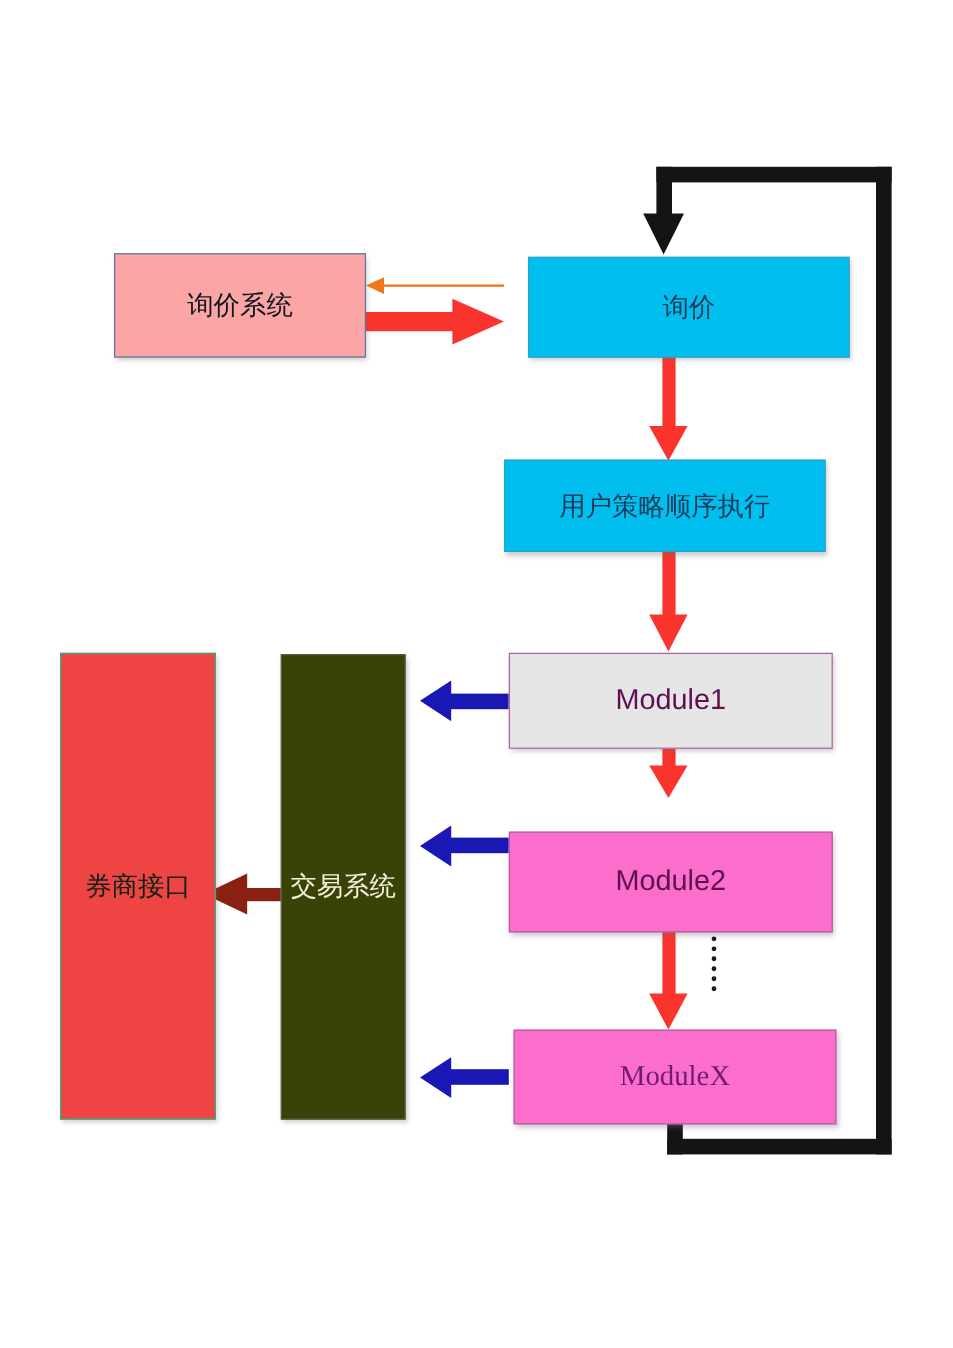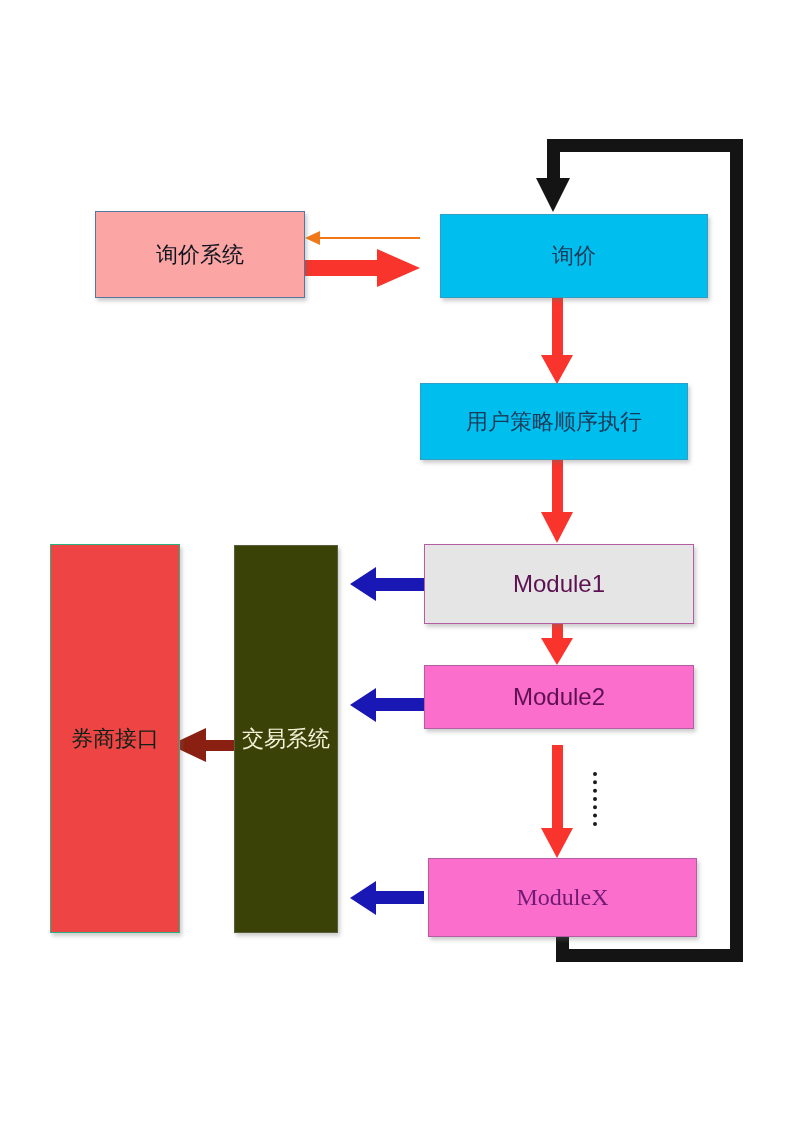--- a/index.html
+++ b/index.html
@@ -21,21 +21,21 @@
     display:flex;align-items:center;justify-content:center;
     font-size:22px;
     box-shadow:2px 3px 4px rgba(110,110,110,0.35);
     box-sizing:border-box;
   }
   .node-inquiry-system{left:95px;top:211px;width:210px;height:87px;border:1px solid #55769f;color:#10161f;}
   .node-inquiry{left:420px;top:214px;width:268px;height:84px;border:1px solid #2f9fc6;margin-left:20px;}
   .node-user-strategy{left:420px;top:383px;width:268px;height:77px;border:1px solid #2f9fc6;}
   .node-module{border:1px solid #b35da2;font-size:24px;}
   .node-module1{left:424px;top:544px;width:270px;height:80px;}
-  .node-module2{left:424px;top:665px;width:270px;height:64px;}
+  .node-module2{left:424px;top:693px;width:270px;height:84px;}
   .node-modulex{left:428px;top:858px;width:269px;height:79px;}
   .node-broker{left:50px;top:544px;width:130px;height:389px;border:1px solid #2ab381;}
   .node-trading{left:234px;top:545px;width:104px;height:388px;border:1px solid #5a5e3c;}
 
   .seg{position:absolute;}
   .tri{position:absolute;width:0;height:0;}
 
   
   .loop-stub-bottom{left:556px;top:935px;width:13px;height:27px;}
   .loop-bottom{left:556px;top:949px;width:187px;height:13px;}

